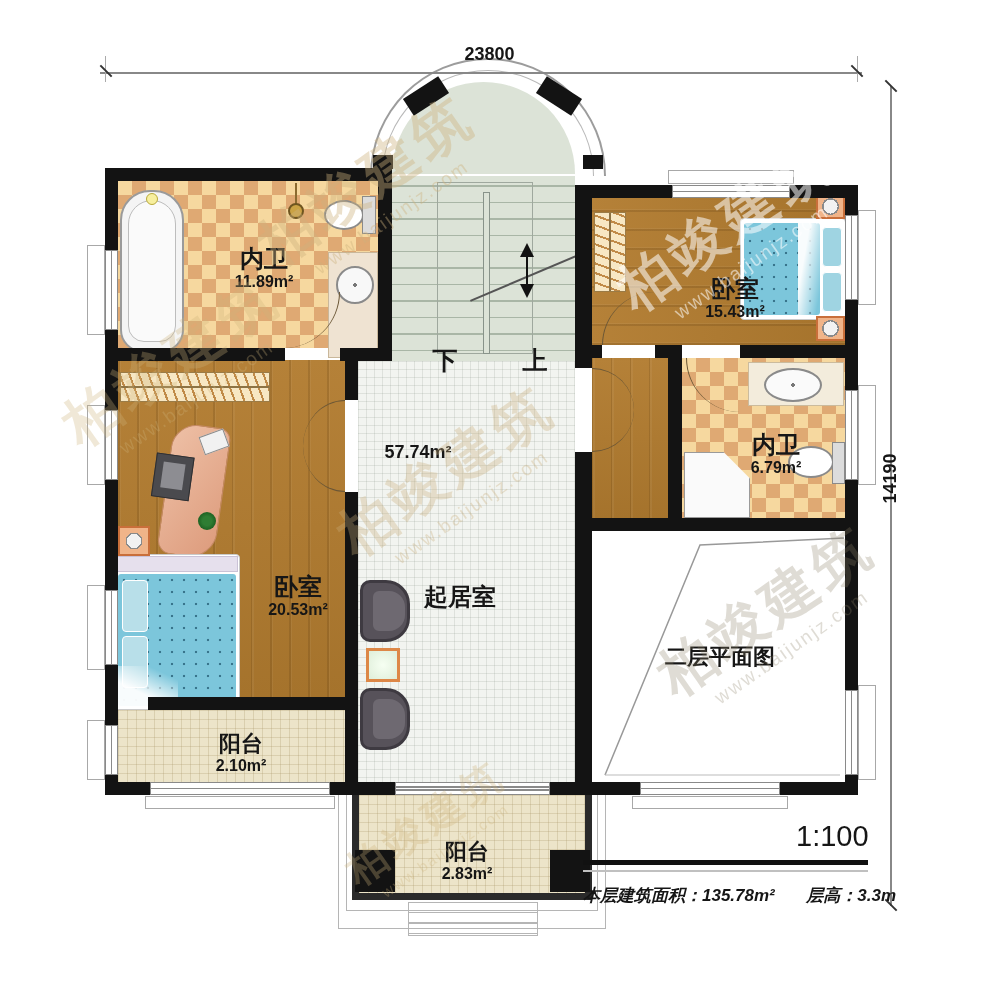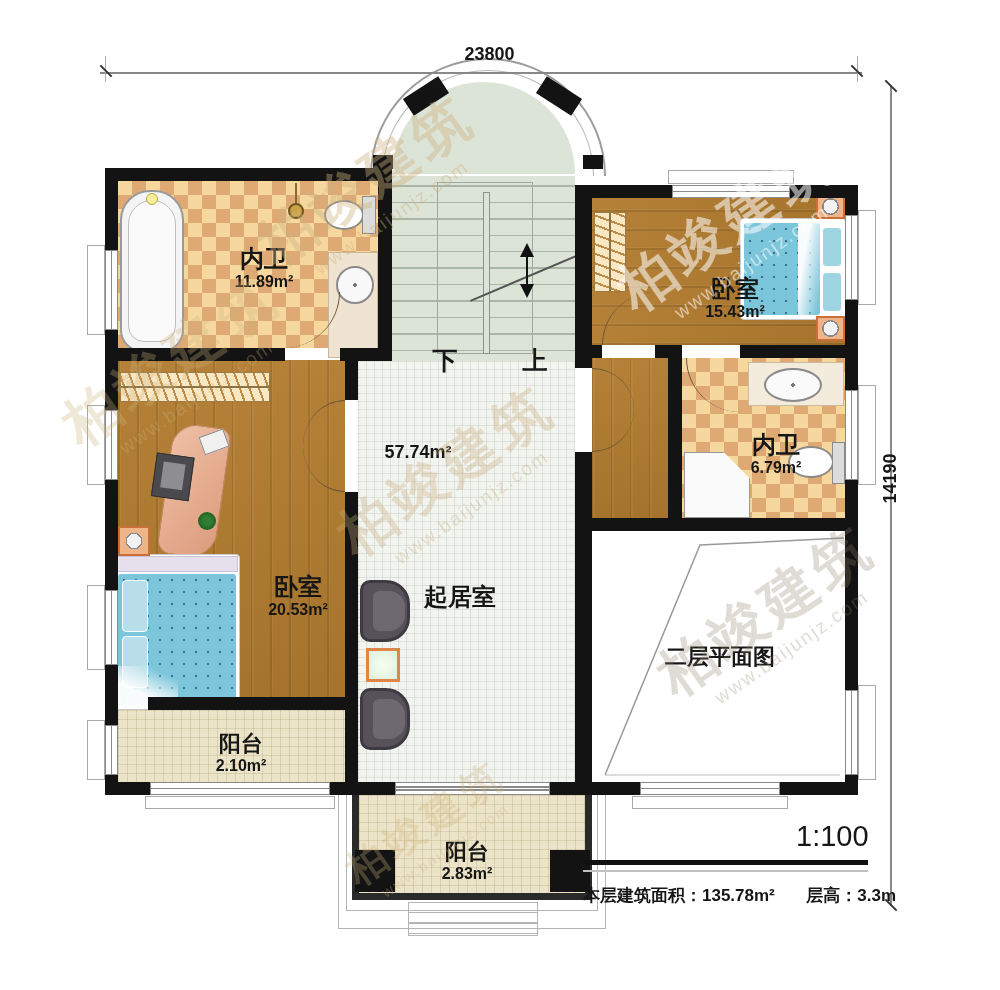--- a/index.html
+++ b/index.html
@@ -244,21 +244,21 @@
   <i class="dimtick" style="left:849px;top:70px;"></i>
   <div class="dimtext" style="left:442px;top:44px;width:95px;">23800</div>
   <i class="dim" style="left:890px;top:86px;width:1.5px;height:820px;"></i>
   <i class="dimtick" style="left:883px;top:85px;"></i>
   <i class="dimtick" style="left:883px;top:904px;"></i>
   <div class="dimtext" style="left:842px;top:468px;width:96px;transform:rotate(-90deg);">14190</div>
 
   <div class="title-scale" style="left:796px;top:820px;">1:100</div>
   <i style="position:absolute;z-index:45;left:583px;top:860px;width:285px;height:5px;background:#111;"></i>
   <i style="position:absolute;z-index:45;left:583px;top:870px;width:285px;height:2px;background:#c0c0c0;"></i>
-  <div class="stats" style="left:583px;top:884px;">
+  <div class="stats" style="left:583px;top:884px;font-style:italic;">
     <span>本层建筑面积：</span><span>135.78m²</span>
     <span style="display:inline-block;width:22px;"></span>
     <span>层高：</span><span>3.3m</span>
   </div>
 
   <div class="wm" style="left:250px;top:150px;color:rgba(206,178,124,0.40);">
     <span class="b">柏竣建筑</span>
     <span class="s">www.baijunjz.com</span>
   </div>
   <div class="wm" style="left:610px;top:195px;color:rgba(255,255,255,0.55);">

